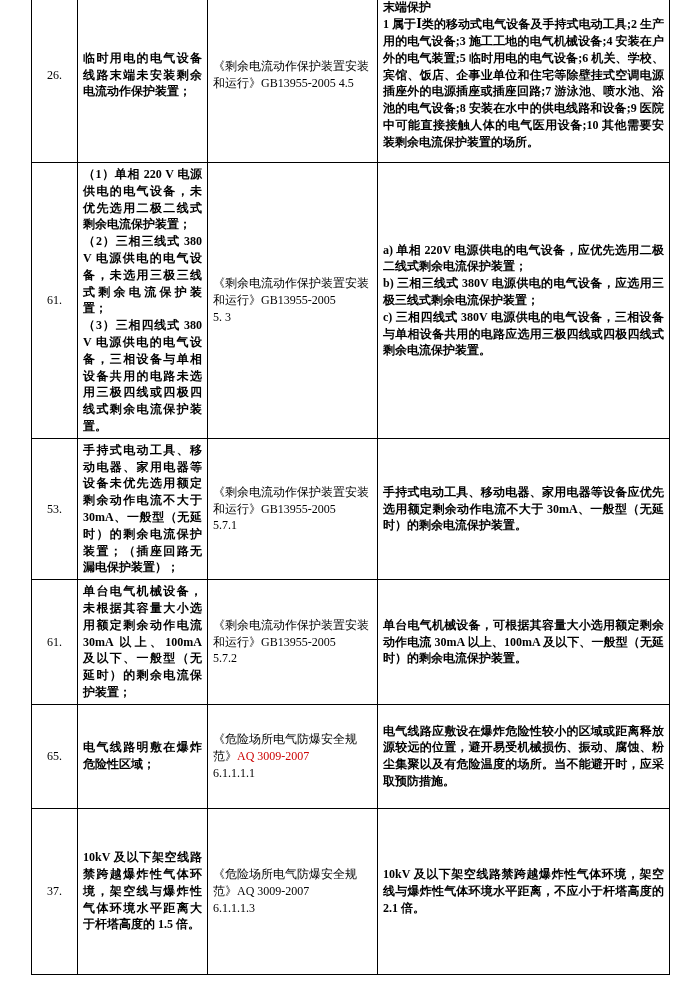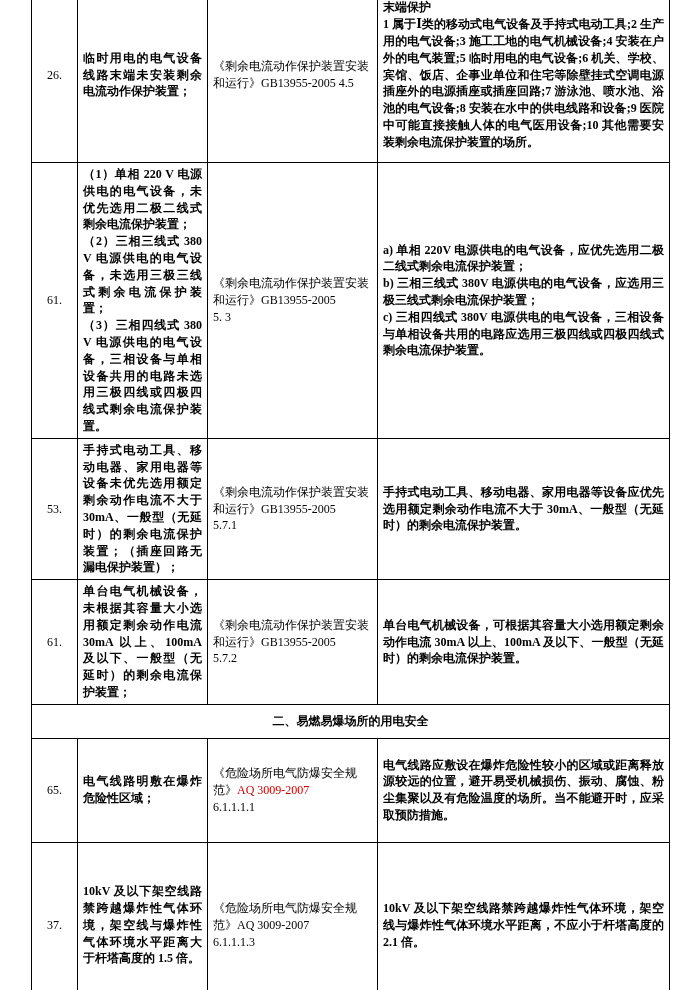--- a/index.html
+++ b/index.html
@@ -133,23 +133,20 @@
       </td>
       <td class="c3">
         <span>《剩余电流动作保护装置安装和运行》</span><span>GB13955-2005</span>
         <span class="clause">5.7.2</span>
       </td>
       <td class="c4">
         <div class="txt">单台电气机械设备，可根据其容量大小选用额定剩余动作电流 30mA 以上、100mA 及以下、一般型（无延时）的剩余电流保护装置。</div>
       </td>
     </tr>
 
-    <tr class="row-sec">
-      <td class="section" colspan="4">二、易燃易爆场所的用电安全</td>
-    </tr>
 
     <tr class="row-36">
       <td class="c1">
         <span>65.</span>
       </td>
       <td class="c2">
         <div class="txt">电气线路明敷在爆炸危险性区域；</div>
       </td>
       <td class="c3">
         <span>《危险场所电气防爆安全规范》</span><span class="red">AQ 3009-2007</span>

